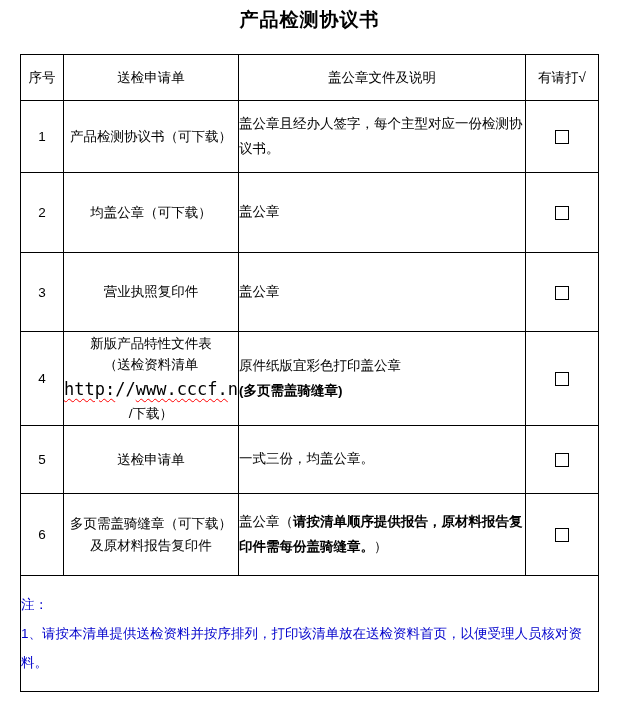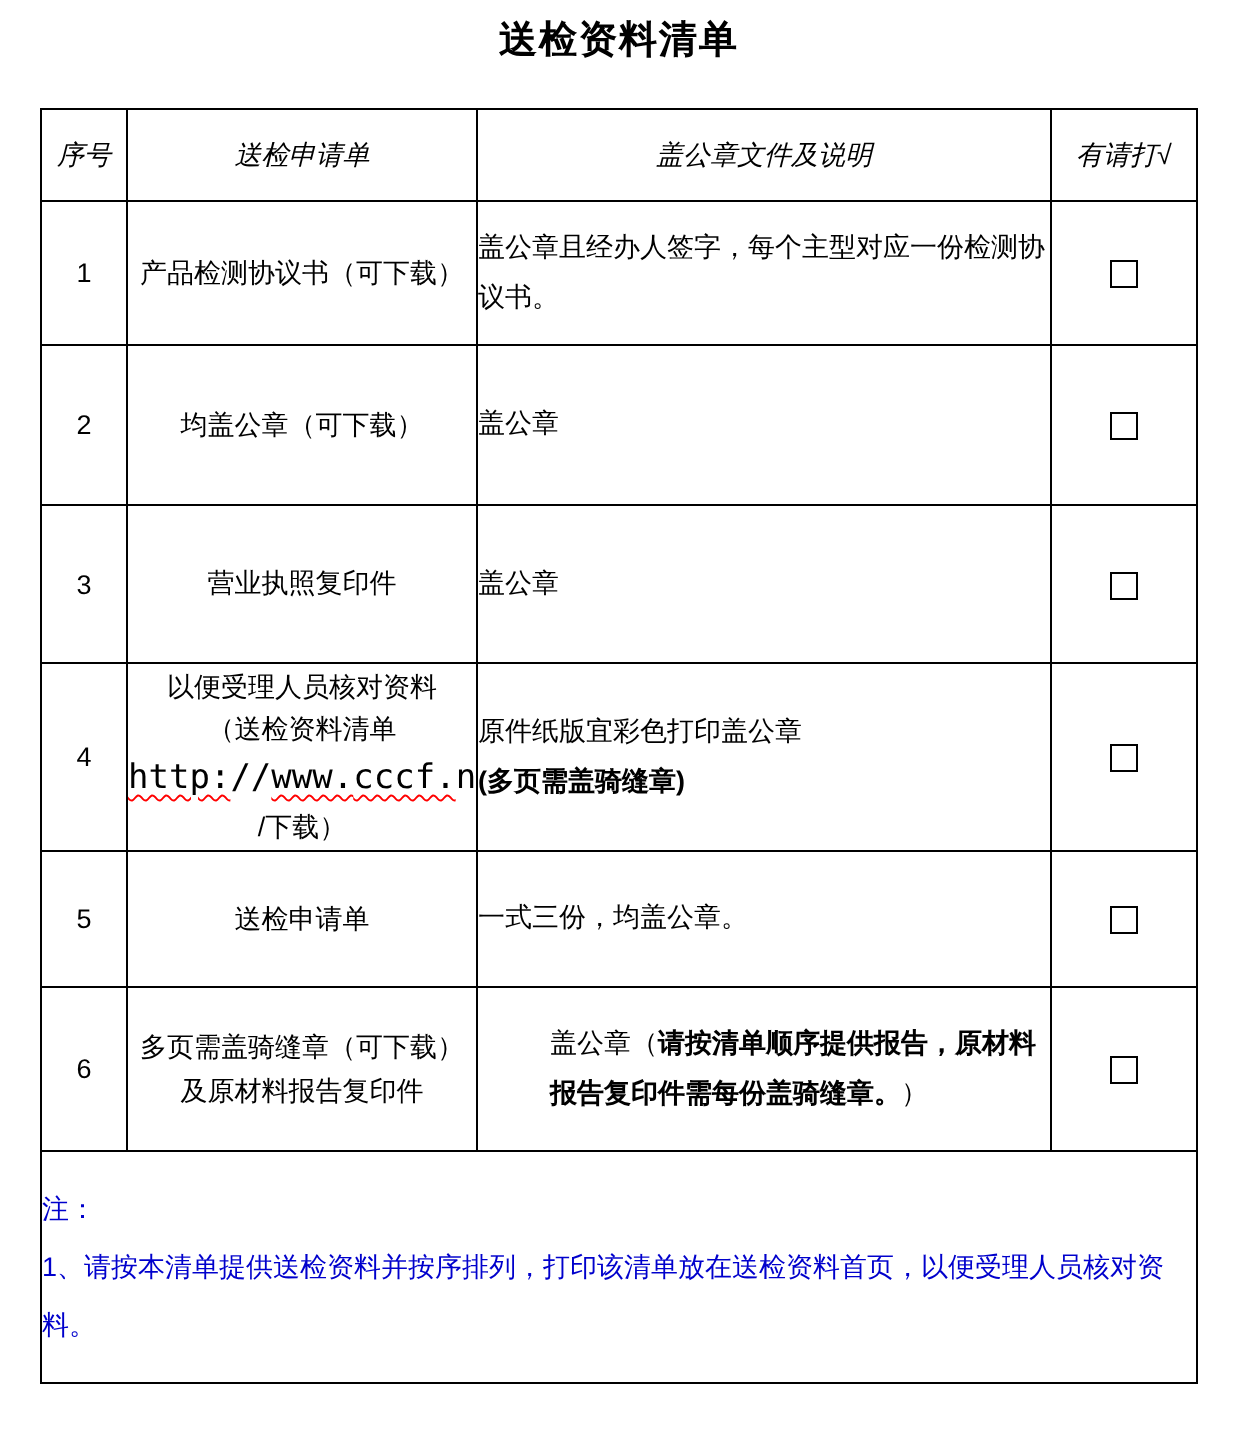--- a/index.html
+++ b/index.html
@@ -34,21 +34,21 @@
     vertical-align: middle;
     font-size: 13.5px;
     font-weight: normal;
     padding: 0;
     overflow: hidden;
   }
   th.hdr { font-weight: bold; text-align: center; }
   td.no-cell { text-align: center; font-size: 13px; }
   td.name-cell { text-align: center; padding: 4px 5px; line-height: 1.6; }
   td.desc-cell { padding: 4px 10px; line-height: 1.85; }
-  td.desc-cell.left { text-align: left; padding-left: 36px; }
+  td.desc-cell.left { text-align: left; }
   td.check-cell { text-align: center; }
   .cbx {
     display: inline-block;
     width: 12px;
     height: 12px;
     border: 1.5px solid #000000;
     background: #ffffff;
     vertical-align: middle;
   }
   .tight { line-height: 1.55; }
@@ -68,35 +68,35 @@
   td.note-cell {
     vertical-align: top;
     padding: 3px 8px;
     color: #0000CC;
     font-weight: bold;
     font-size: 14px;
     line-height: 2.15;
     text-align: left;
   }
   
-  tr.r-hdr  { height: 46px; font-style: italic; }
+  tr.r-hdr  { height: 46px; }
   tr.r-1    { height: 72px; }
   tr.r-2    { height: 80px; }
   tr.r-3    { height: 79px; }
   tr.r-4    { height: 94px; }
   tr.r-5    { height: 68px; }
   tr.r-6    { height: 82px; }
   tr.r-note { height: 116px; }
 </style>
 </head>
 <body>
 
 <div class="page">
 
-  <div class="doc-title">送检资料清单</div>
+  <div class="doc-title">产品检测协议书</div>
 
   <table class="checklist">
     <colgroup>
       <col style="width:43px">
       <col style="width:175px">
       <col style="width:287px">
       <col style="width:73px">
     </colgroup>
 
     <tbody>
@@ -130,21 +130,21 @@
       <td class="name-cell">营业执照复印件</td>
       <td class="desc-cell">盖公章</td>
       <td class="check-cell">
         <span class="cbx"></span>
       </td>
     </tr>
 
     <tr class="r-4">
       <td class="no-cell">4</td>
       <td class="name-cell tight">
-        <span>以便受理人员核对资料</span><br>
+        <span>新版产品特性文件表</span><br>
         <span>（送检资料清单</span><br>
         <span class="url-line"><span class="sq">http:</span><span>//</span><span class="sq">www.</span><span class="sq">cccf.</span><span>net.</span><span class="sq">cn</span></span><br>
         <span>/下载）</span>
       </td>
       <td class="desc-cell">
         <span>原件纸版宜彩色打印盖公章</span><br>
         <span class="b">(多页需盖骑缝章)</span>
       </td>
       <td class="check-cell">
         <span class="cbx"></span>

